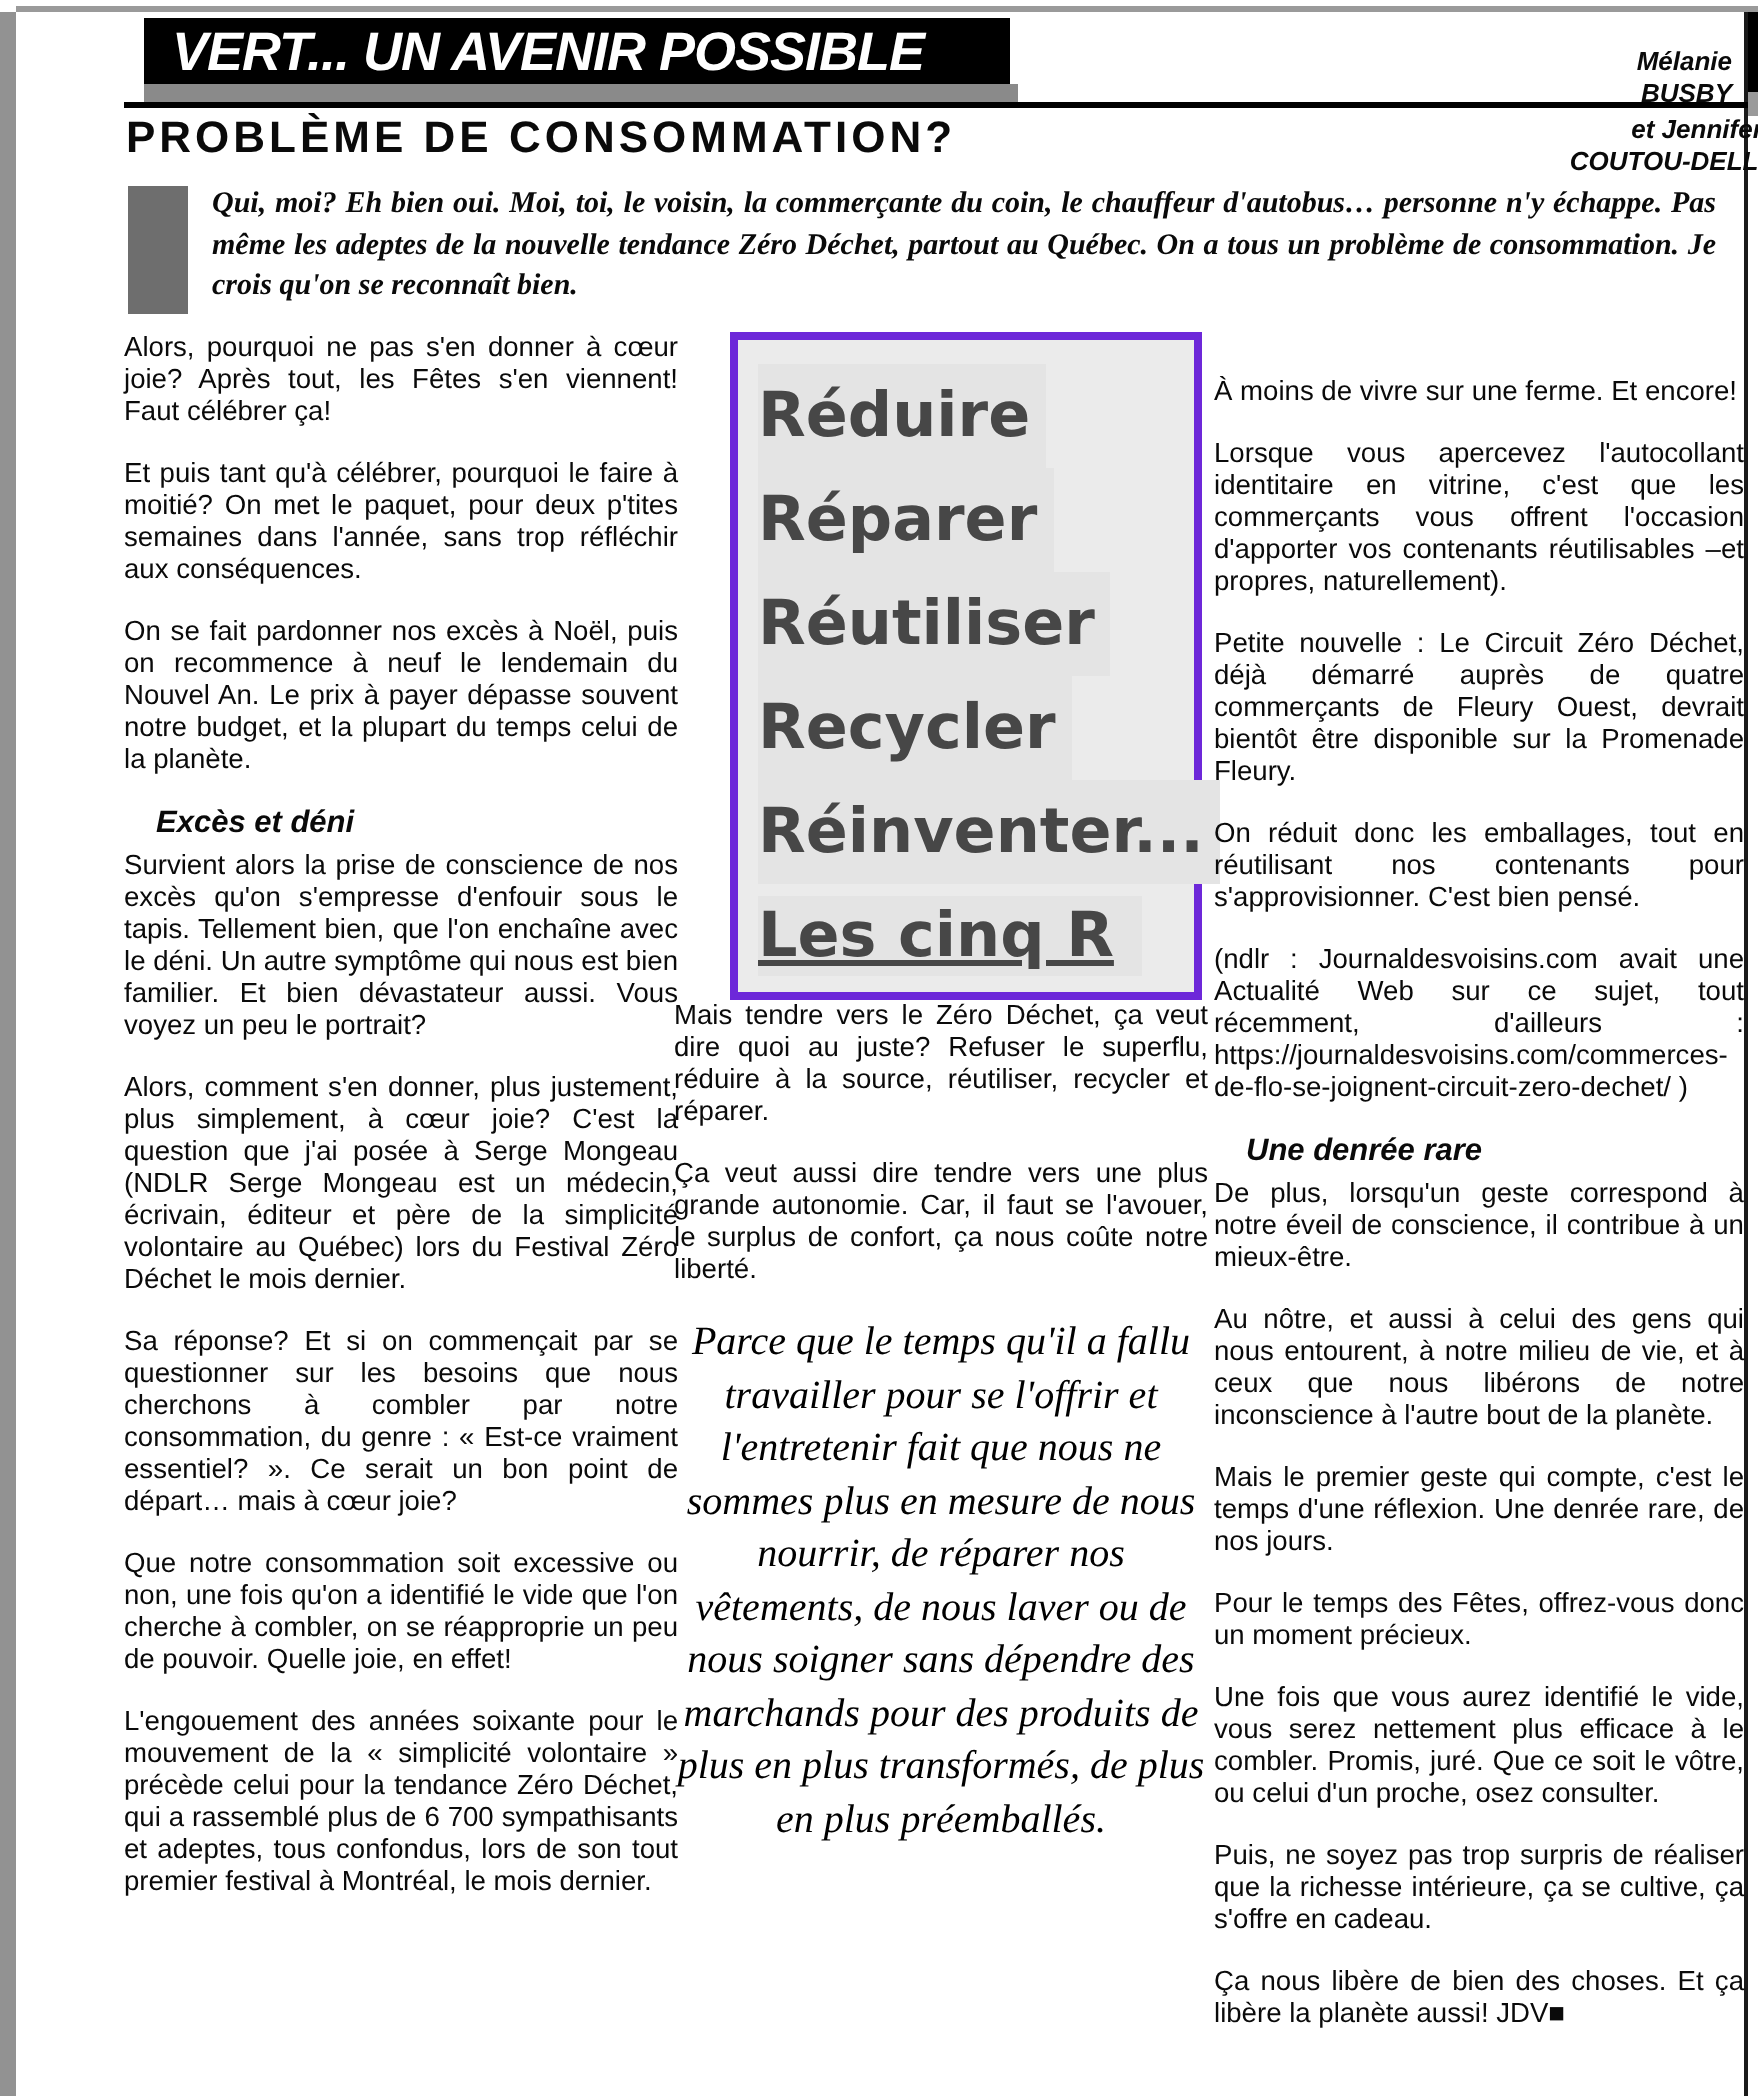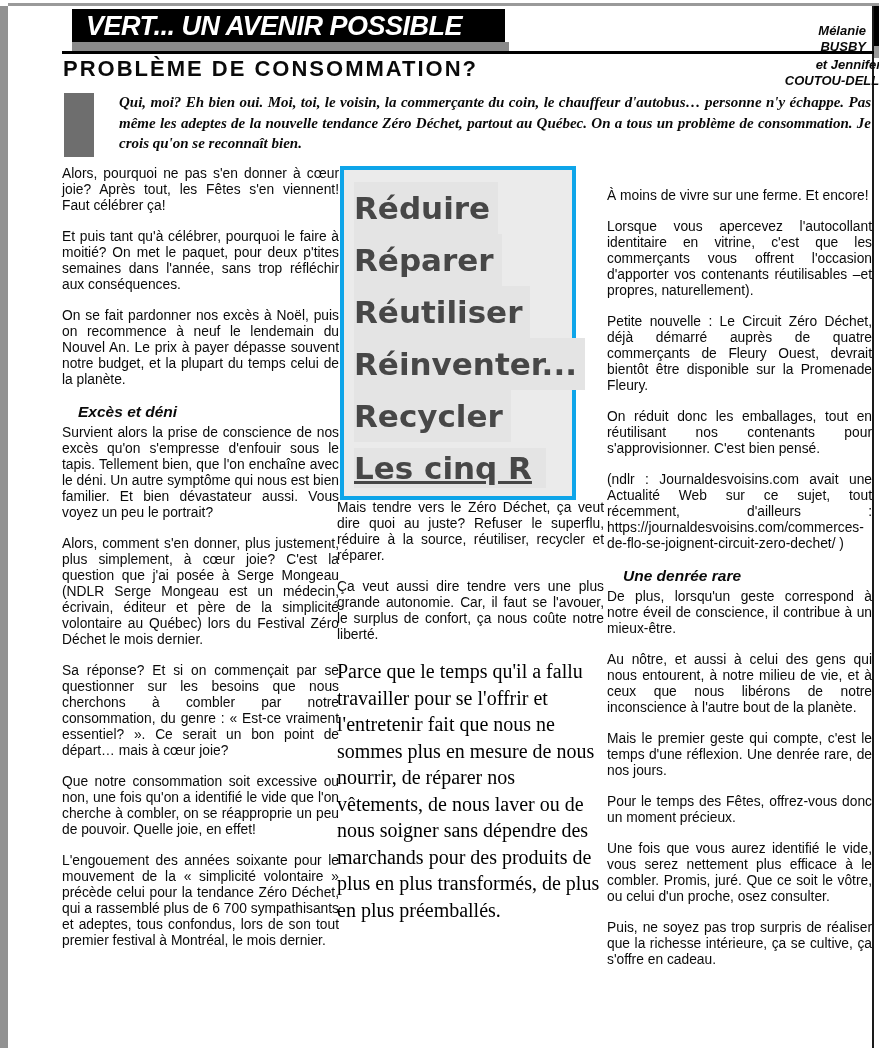--- a/index.html
+++ b/index.html
@@ -21,38 +21,38 @@
   .authors-top{position:absolute;left:700px;top:11px;width:166px;text-align:right;
                font-weight:bold;font-style:italic;font-size:13px;line-height:16px;margin-top:12px;}
   .authors-bottom{position:absolute;left:712px;top:57px;width:186px;text-align:right;
                font-weight:bold;font-style:italic;font-size:13px;line-height:16px;}
   
   .headline{position:absolute;left:63px;top:56px;width:680px;font-size:22px;font-weight:800;
             letter-spacing:2px;white-space:nowrap;}
   .lead-block{position:absolute;left:64px;top:93px;width:30px;height:64px;background:#6e6e6e;}
   .lead-text{position:absolute;left:106px;top:92px;width:752px;
              font-family:"Liberation Serif",serif;font-weight:bold;font-style:italic;
-             font-size:15px;line-height:20.5px;text-align:justify;margin-left:13px;}
+             font-size:15px;line-height:20.5px;text-align:justify;}
   
   .col{position:absolute;top:166px;}
   .col-left{left:62px;width:277px;}
   .col-mid{left:337px;width:267px;}
   .col-right{left:607px;width:265px;top:188px;}
   .col p{font-size:13.8px;line-height:16px;margin:0 0 15px;text-align:justify;}
   .col-heading{font-style:italic;font-weight:bold;font-size:15.5px;margin:2px 16px 4px;}
   
-  .figure{margin-left:3px;width:236px;height:334px;border:4px solid #0ea5e9;background:#ebebeb;
+  .figure{margin-left:28px;width:236px;height:334px;border:4px solid #6d28d9;background:#ebebeb;
           box-sizing:border-box;display:flex;flex-direction:column;padding:12px 4px 8px 10px;}
   .figure .word{font-family:"DejaVu Sans",sans-serif;font-weight:bold;color:#474747;
                 font-size:31px;line-height:52px;white-space:nowrap;background:#e4e4e4;align-self:flex-start;padding-right:8px;}
   .figure .label{margin-top:auto;font-family:"DejaVu Sans",sans-serif;font-weight:bold;
                  color:#474747;font-size:31px;line-height:40px;background:#e4e4e4;align-self:flex-start;padding-right:14px;text-decoration:underline;}
   .caption{font-style:italic;font-weight:bold;font-size:15.5px;margin:8px 0 5px;}
-  .pull-quote{margin-top:12px;font-family:"Liberation Serif",serif;
-              font-size:20px;line-height:26.5px;text-align:left;color:#000;}
+  .pull-quote{margin-top:12px;font-family:"Liberation Serif",serif;font-style:italic;
+              font-size:20px;line-height:26.5px;text-align:center;color:#000;}
 </style>
 </head>
 <body>
 
 <div class="page">
 
   <div class="left-strip"></div>
   <div class="top-rule"></div>
   <div class="right-rule"></div>
   <div class="right-black-block"></div>
@@ -88,37 +88,38 @@
     <p>Sa réponse? Et si on commençait par se questionner sur les besoins que nous cherchons à combler par notre consommation, du genre : « Est-ce vraiment essentiel? ». Ce serait un bon point de départ… mais à cœur joie?</p>
     <p>Que notre consommation soit excessive ou non, une fois qu'on a identifié le vide que l'on cherche à combler, on se réapproprie un peu de pouvoir. Quelle joie, en effet!</p>
     <p>L'engouement des années soixante pour le mouvement de la « simplicité volontaire » précède celui pour la tendance Zéro Déchet, qui a rassemblé plus de 6 700 sympathisants et adeptes, tous confondus, lors de son tout premier festival à Montréal, le mois dernier.</p>
   </div>
 
   <div class="col col-mid">
     <div class="figure">
       <span class="word">Réduire</span>
       <span class="word">Réparer</span>
       <span class="word">Réutiliser</span>
+      <span class="word">Recycler</span>
       <span class="word">Réinventer...</span>
-      <span class="word">Recycler</span>
       <span class="label">Les cinq R</span>
     </div>
     <p>Mais tendre vers le Zéro Déchet, ça veut dire quoi au juste? Refuser le superflu, réduire à la source, réutiliser, recycler et réparer.</p>
     <p>Ça veut aussi dire tendre vers une plus grande autonomie. Car, il faut se l'avouer, le surplus de confort, ça nous coûte notre liberté.</p>
     <div class="pull-quote">Parce que le temps qu'il a fallu travailler pour se l'offrir et l'entretenir fait que nous ne sommes plus en mesure de nous nourrir, de réparer nos vêtements, de nous laver ou de nous soigner sans dépendre des marchands pour des produits de plus en plus transformés, de plus en plus préemballés.</div>
   </div>
 
   <div class="col col-right">
     <p>À moins de vivre sur une ferme. Et encore!</p>
     <p>Lorsque vous apercevez l'autocollant identitaire en vitrine, c'est que les commerçants vous offrent l'occasion d'apporter vos contenants réutilisables –et propres, naturellement).</p>
     <p>Petite nouvelle : Le Circuit Zéro Déchet, déjà démarré auprès de quatre commerçants de Fleury Ouest, devrait bientôt être disponible sur la Promenade Fleury.</p>
     <p>On réduit donc les emballages, tout en réutilisant nos contenants pour s'approvisionner. C'est bien pensé.</p>
     <p>(ndlr : Journaldesvoisins.com avait une Actualité Web sur ce sujet, tout récemment, d'ailleurs : https://journaldesvoisins.com/commerces-de-flo-se-joignent-circuit-zero-dechet/ )</p>
     <div class="col-heading">Une denrée rare</div>
     <p>De plus, lorsqu'un geste correspond à notre éveil de conscience, il contribue à un mieux-être.</p>
     <p>Au nôtre, et aussi à celui des gens qui nous entourent, à notre milieu de vie, et à ceux que nous libérons de notre inconscience à l'autre bout de la planète.</p>
     <p>Mais le premier geste qui compte, c'est le temps d'une réflexion. Une denrée rare, de nos jours.</p>
     <p>Pour le temps des Fêtes, offrez-vous donc un moment précieux.</p>
     <p>Une fois que vous aurez identifié le vide, vous serez nettement plus efficace à le combler. Promis, juré. Que ce soit le vôtre, ou celui d'un proche, osez consulter.</p>
     <p>Puis, ne soyez pas trop surpris de réaliser que la richesse intérieure, ça se cultive, ça s'offre en cadeau.</p>
+    <p>Ça nous libère de bien des choses. Et ça libère la planète aussi! JDV■</p>
   </div>
 
 </div>
 
 </body></html>

